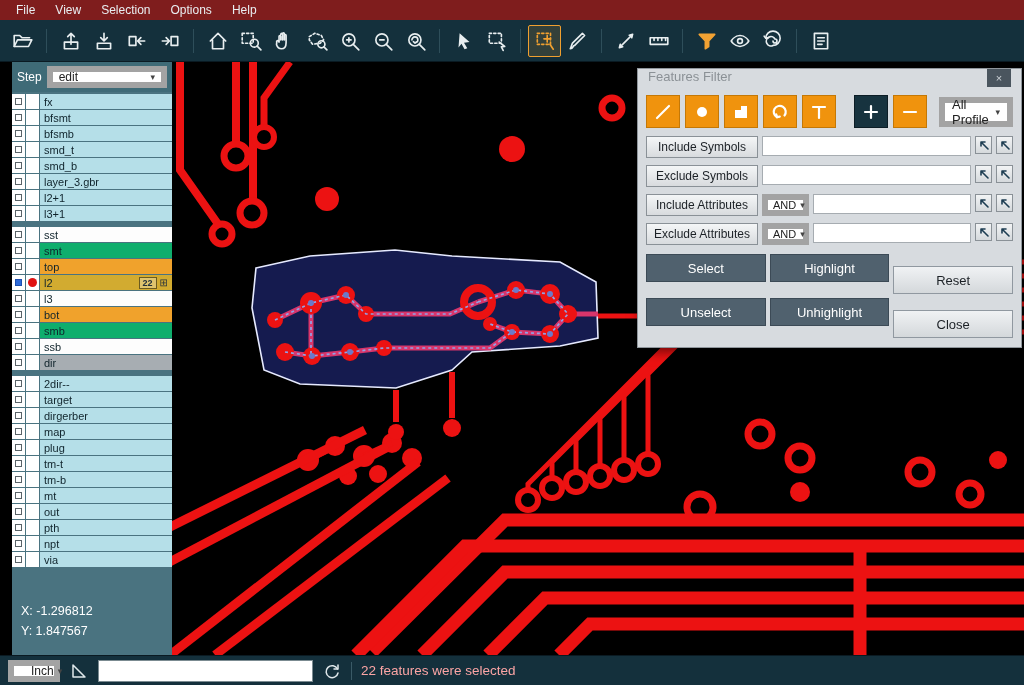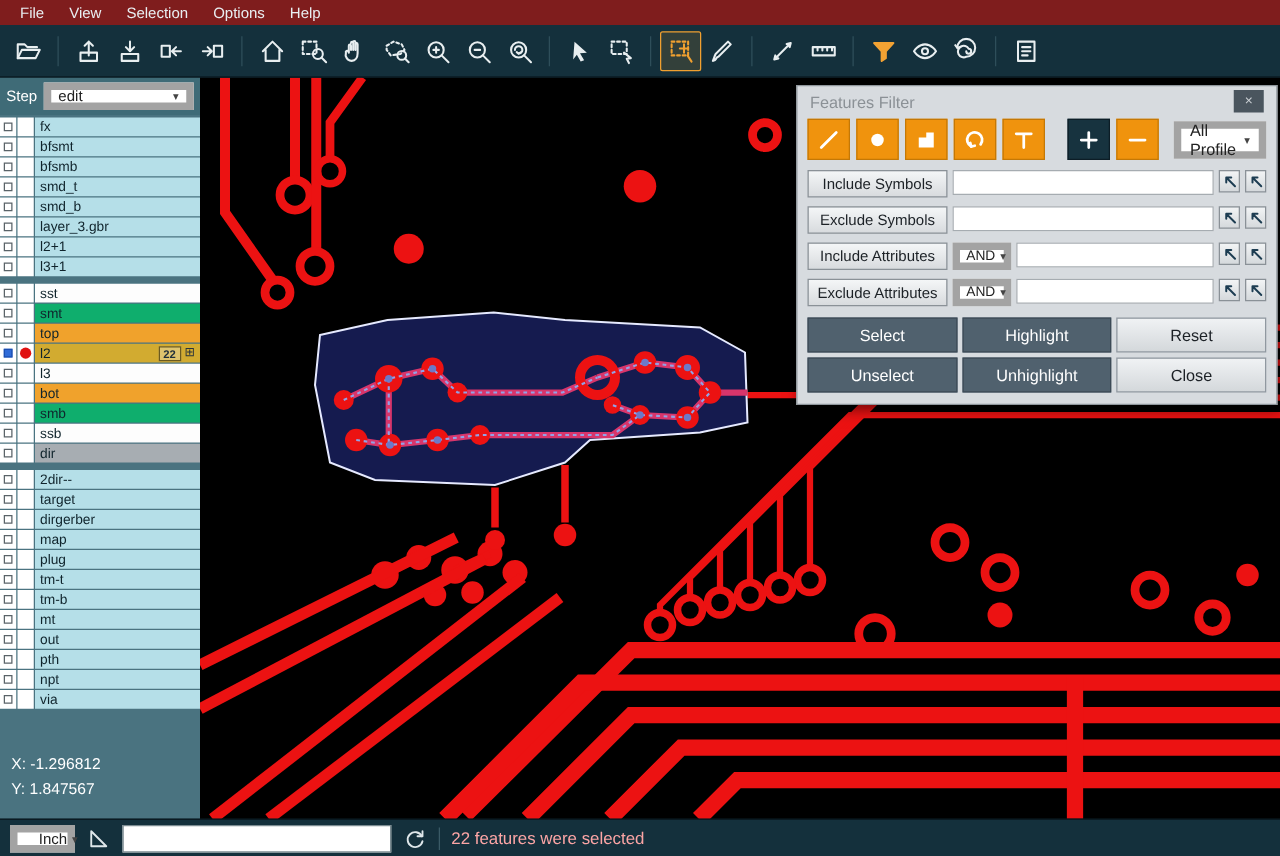--- a/index.html
+++ b/index.html
@@ -11,21 +11,21 @@
   .menu-item{color:#e9eef1;font-size:12px;padding:0 10px;line-height:20px;cursor:default;}
 
   
   .toolbar{position:absolute;top:20px;left:0;width:100%;height:42px;background:#14303c;border-bottom:1px solid #0a1a22;display:flex;align-items:center;padding-left:6px;box-sizing:border-box;z-index:5;}
   .tb-btn{width:33px;height:32px;display:flex;align-items:center;justify-content:center;border-radius:2px;box-sizing:border-box;}
   .tb-btn.active{border:1px solid #f0a030;background:rgba(240,160,48,.14);}
   .tb-sep{width:1px;height:24px;background:#2e4e5a;margin:0 7px;flex:0 0 1px;}
   .tb-ic{width:22px;height:22px;stroke:#e8eef0;stroke-width:1.5;fill:none;stroke-linecap:round;stroke-linejoin:round;}
 
   
-  .sidebar{position:absolute;left:0;top:62px;width:160px;bottom:30px;background:#4a7380;z-index:4;}
+  .sidebar{position:absolute;left:12px;top:62px;width:160px;bottom:30px;background:#4a7380;z-index:4;}
   .step-row{height:30px;display:flex;align-items:center;gap:5px;padding:0 5px;background:#3f6b77;}
   .step-label{color:#fff;font-size:12px;}
   .selbox{background:#fff;border:6px solid #a3a3a3;display:flex;align-items:center;justify-content:space-between;color:#222;box-sizing:border-box;}
   .selbox::after{content:"▾";font-size:9px;color:#444;margin-left:4px;}
   .step-select{flex:1;height:22px;font-size:12px;padding:0 6px;}
   .layer-list{position:absolute;top:32px;left:0;right:0;}
   .layer-row{display:flex;height:15px;margin-bottom:1px;}
   .layer-row.gap-after{margin-bottom:6px;}
   .layer-cb{width:13px;background:#fff;display:flex;align-items:center;justify-content:center;flex:0 0 13px;}
   .layer-cb::before{content:"";width:7px;height:7px;border:1px solid #5a6368;box-sizing:border-box;}
@@ -42,38 +42,38 @@
   .layer-badge{margin-left:auto;font-size:9px;line-height:10px;border:1px solid #6b5a1e;background:rgba(255,255,255,.3);padding:0 3px;color:#22303a;font-weight:bold;}
   .layer-grid{font-size:10px;color:#2a343c;line-height:10px;}
   .coords{position:absolute;left:9px;bottom:14px;color:#fff;font-size:12.5px;line-height:20px;}
 
   
   .canvas{position:absolute;left:160px;top:62px;right:0;bottom:30px;background:#000;z-index:1;}
   .board{width:100%;height:100%;display:block;}
 
   
   .dialog{position:absolute;left:477px;top:6px;width:385px;background:#d7dbdf;border:1px solid #8f969c;box-shadow:3px 4px 10px rgba(0,0,0,.5);box-sizing:border-box;z-index:10;}
-  .dlg-title{height:24px;display:flex;align-items:center;padding:0 10px;color:#8b9196;font-size:13px;}
+  .dlg-title{height:24px;display:flex;padding:0 10px;color:#8b9196;font-size:13px;}
   .dlg-close{margin-left:auto;width:24px;height:18px;background:#4a555e;color:#cdd2d6;display:flex;align-items:center;justify-content:center;font-size:11px;}
   .dlg-close::before{content:"×";}
   .dlg-iconrow{display:flex;align-items:center;padding:2px 8px 8px;gap:5px;}
   .ftool{width:34px;height:33px;background:#f0930d;border:1px solid #c47806;display:flex;align-items:center;justify-content:center;flex:0 0 34px;box-sizing:border-box;}
   .ftool svg{width:20px;height:20px;stroke:#fff;stroke-width:2.2;fill:none;stroke-linecap:round;stroke-linejoin:round;}
   .ftool.dark{background:#17333f;border-color:#0c1d26;margin-left:13px;}
   .profile-select{margin-left:7px;flex:1;height:30px;font-size:13px;padding:0 7px;}
   .dlg-row{display:flex;align-items:flex-start;padding:0 8px;margin-bottom:7px;gap:4px;}
   .row-label{width:112px;flex:0 0 112px;height:22px;background:linear-gradient(#f4f6f7,#d8dbde);border:1px solid #8a9197;display:flex;align-items:center;justify-content:center;font-size:12px;color:#1c2126;box-sizing:border-box;}
   .and-select{width:47px;flex:0 0 47px;height:22px;font-size:11px;padding:0 5px;}
   .row-input{flex:1;height:20px;background:#fff;border:1px solid #a6acb1;min-width:0;font-size:12px;padding:0 4px;box-sizing:border-box;}
   .mini-btn{width:17px;height:18px;flex:0 0 17px;background:linear-gradient(#f2f4f5,#d5d9dc);border:1px solid #8a9197;display:flex;align-items:center;justify-content:center;box-sizing:border-box;}
   .mini-btn svg{width:12px;height:12px;stroke:#1d3d52;stroke-width:1.6;fill:none;stroke-linecap:round;}
   .dlg-actions{padding:2px 8px 9px;display:grid;grid-template-columns:1fr 1fr 1fr;gap:4px;}
   .act-btn{height:28px;display:flex;align-items:center;justify-content:center;font-size:13px;box-sizing:border-box;}
   .act-dark{background:#50616e;border:1px solid #3c4a56;color:#fff;}
-  .act-light{background:linear-gradient(#f0f2f4,#d4d8db);border:1px solid #9098a0;color:#1c2126;}
+  .act-light{background:linear-gradient(#f0f2f4,#d4d8db);border:1px solid #9098a0;color:#1c2126;margin-top:12px;}
 
   
   .statusbar{position:absolute;left:0;bottom:0;width:100%;height:30px;background:#14303c;border-top:1px solid #0a1a22;display:flex;align-items:center;gap:9px;padding:0 8px;box-sizing:border-box;z-index:5;}
   .unit-select{width:52px;height:22px;font-size:12px;padding:0 17px;}
   .sb-ic{width:20px;height:20px;stroke:#dfe7ea;stroke-width:1.5;fill:none;stroke-linecap:round;stroke-linejoin:round;}
   .status-input{width:215px;height:22px;background:#fff;border:1px solid #7b8b91;box-sizing:border-box;font-size:12px;padding:0 5px;}
   .status-sep{width:1px;height:18px;background:#3a5a66;}
   .status-msg{color:#fca5a5;font-size:13.5px;}
 </style>
 </head>

